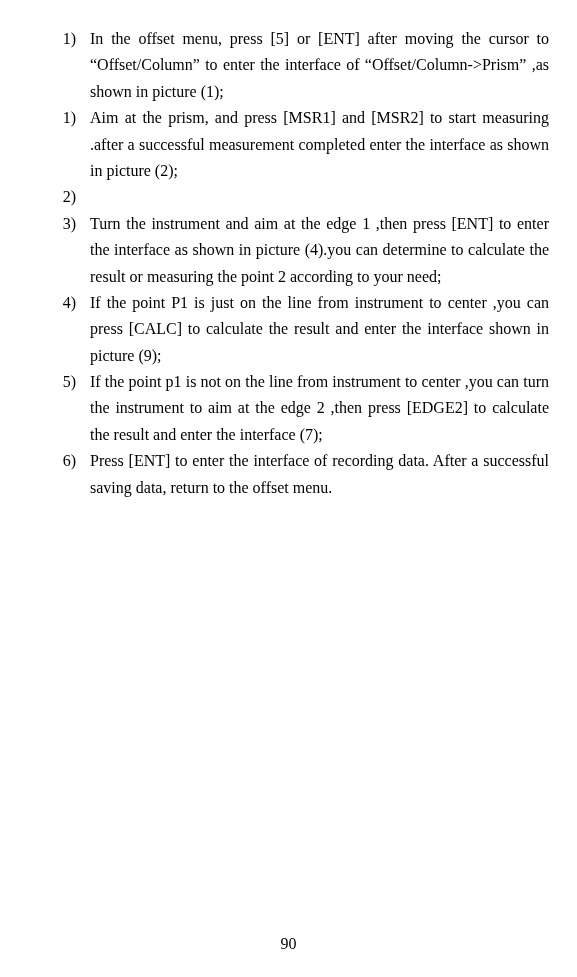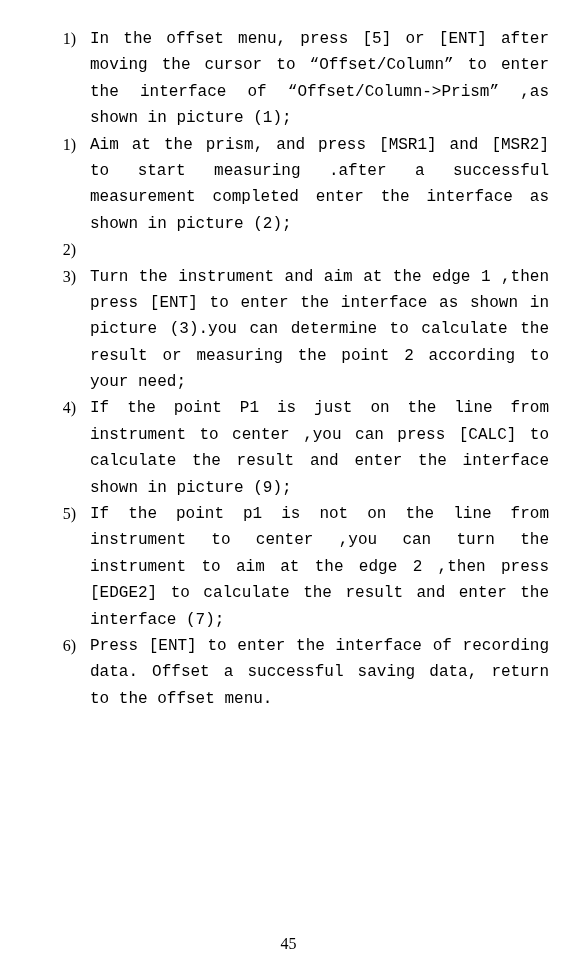--- a/index.html
+++ b/index.html
@@ -34,21 +34,20 @@
       padding-right: 14px;
       flex-shrink: 0;
     }
     .item-content {
       flex: 1;
       text-align: justify;
     }
     .item-content p {
       margin: 0;
       text-align: justify;
-      font-family: Liberation Mono, monospace;
     }
     .page-number {
       position: absolute;
       bottom: 24px;
       left: 0;
       right: 0;
       text-align: center;
       font-size: 16px;
     }
   </style>
@@ -70,36 +69,36 @@
       </div>
     </li>
     <li class="list-item">
       <span class="item-number">2)</span>
       <div class="item-content">
       </div>
     </li>
     <li class="list-item">
       <span class="item-number">3)</span>
       <div class="item-content">
-        <p>Turn the instrument and aim at the edge 1 ,then press [ENT] to enter the interface as shown in picture (3).you can determine to calculate the result or measuring the point 2 according to your need;</p>
+        <p>Turn the instrument and aim at the edge 1 ,then press [ENT] to enter the interface as shown in picture (4).you can determine to calculate the result or measuring the point 2 according to your need;</p>
       </div>
     </li>
     <li class="list-item">
       <span class="item-number">4)</span>
       <div class="item-content">
         <p>If the point P1 is just on the line from instrument to center ,you can press [CALC] to calculate the result and enter the interface shown in picture (9);</p>
       </div>
     </li>
     <li class="list-item">
       <span class="item-number">5)</span>
       <div class="item-content">
         <p>If the point p1 is not on the line from instrument to center ,you can turn the instrument to aim at the edge 2 ,then press [EDGE2] to calculate the result and enter the interface (7);</p>
       </div>
     </li>
     <li class="list-item">
       <span class="item-number">6)</span>
       <div class="item-content">
-        <p>Press [ENT] to enter the interface of recording data. Offset a successful saving data, return to the offset menu.</p>
+        <p>Press [ENT] to enter the interface of recording data. After a successful saving data, return to the offset menu.</p>
       </div>
     </li>
   </ol>
-  <div class="page-number">45</div>
+  <div class="page-number">90</div>
 </div>
 
 </body></html>

